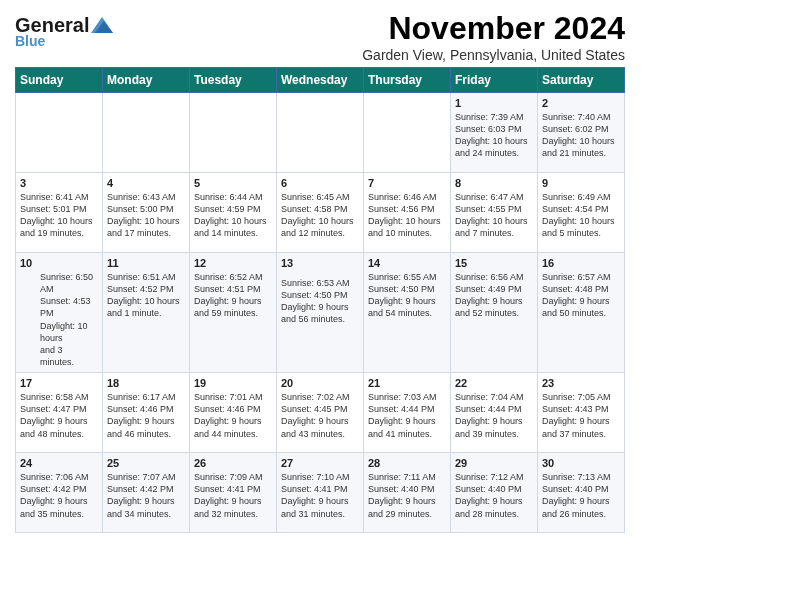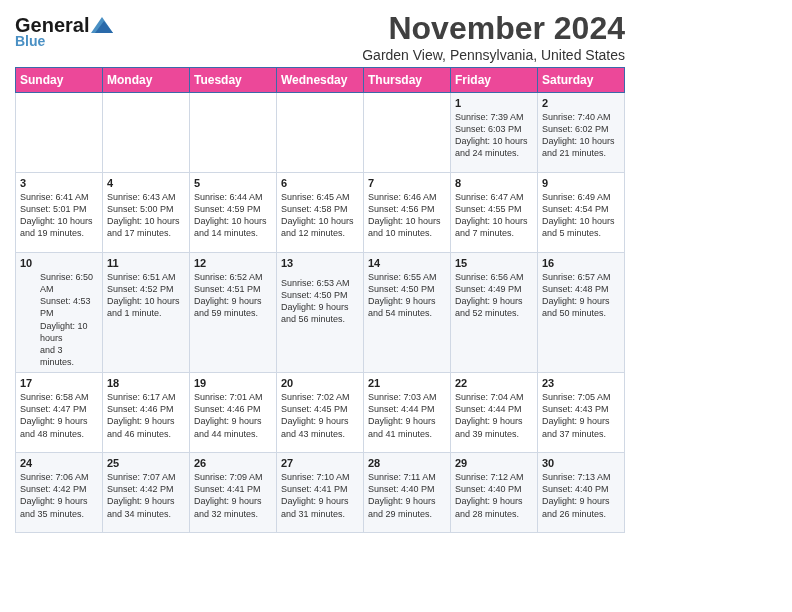--- a/index.html
+++ b/index.html
@@ -25,33 +25,33 @@
       flex-direction: column;
       align-items: flex-start;
       margin-top: 4px;
     }
     .title-block {
       text-align: right;
     }
     .month-title {
       font-size: 32px;
       font-weight: bold;
-      color: #404040;
+      color: #000000;
     }
     .subtitle {
       font-size: 14px;
       color: #333;
     }
     table {
       width: 100%;
       border-collapse: collapse;
       table-layout: fixed;
     }
     thead tr {
-      background-color: #ec4899;
+      background-color: #0f766e;
     }
     thead th {
       color: #fff;
       font-size: 12px;
       font-weight: bold;
       padding: 5px 4px;
       text-align: left;
       border: 1px solid #3a6aaa;
     }
     tbody tr {

